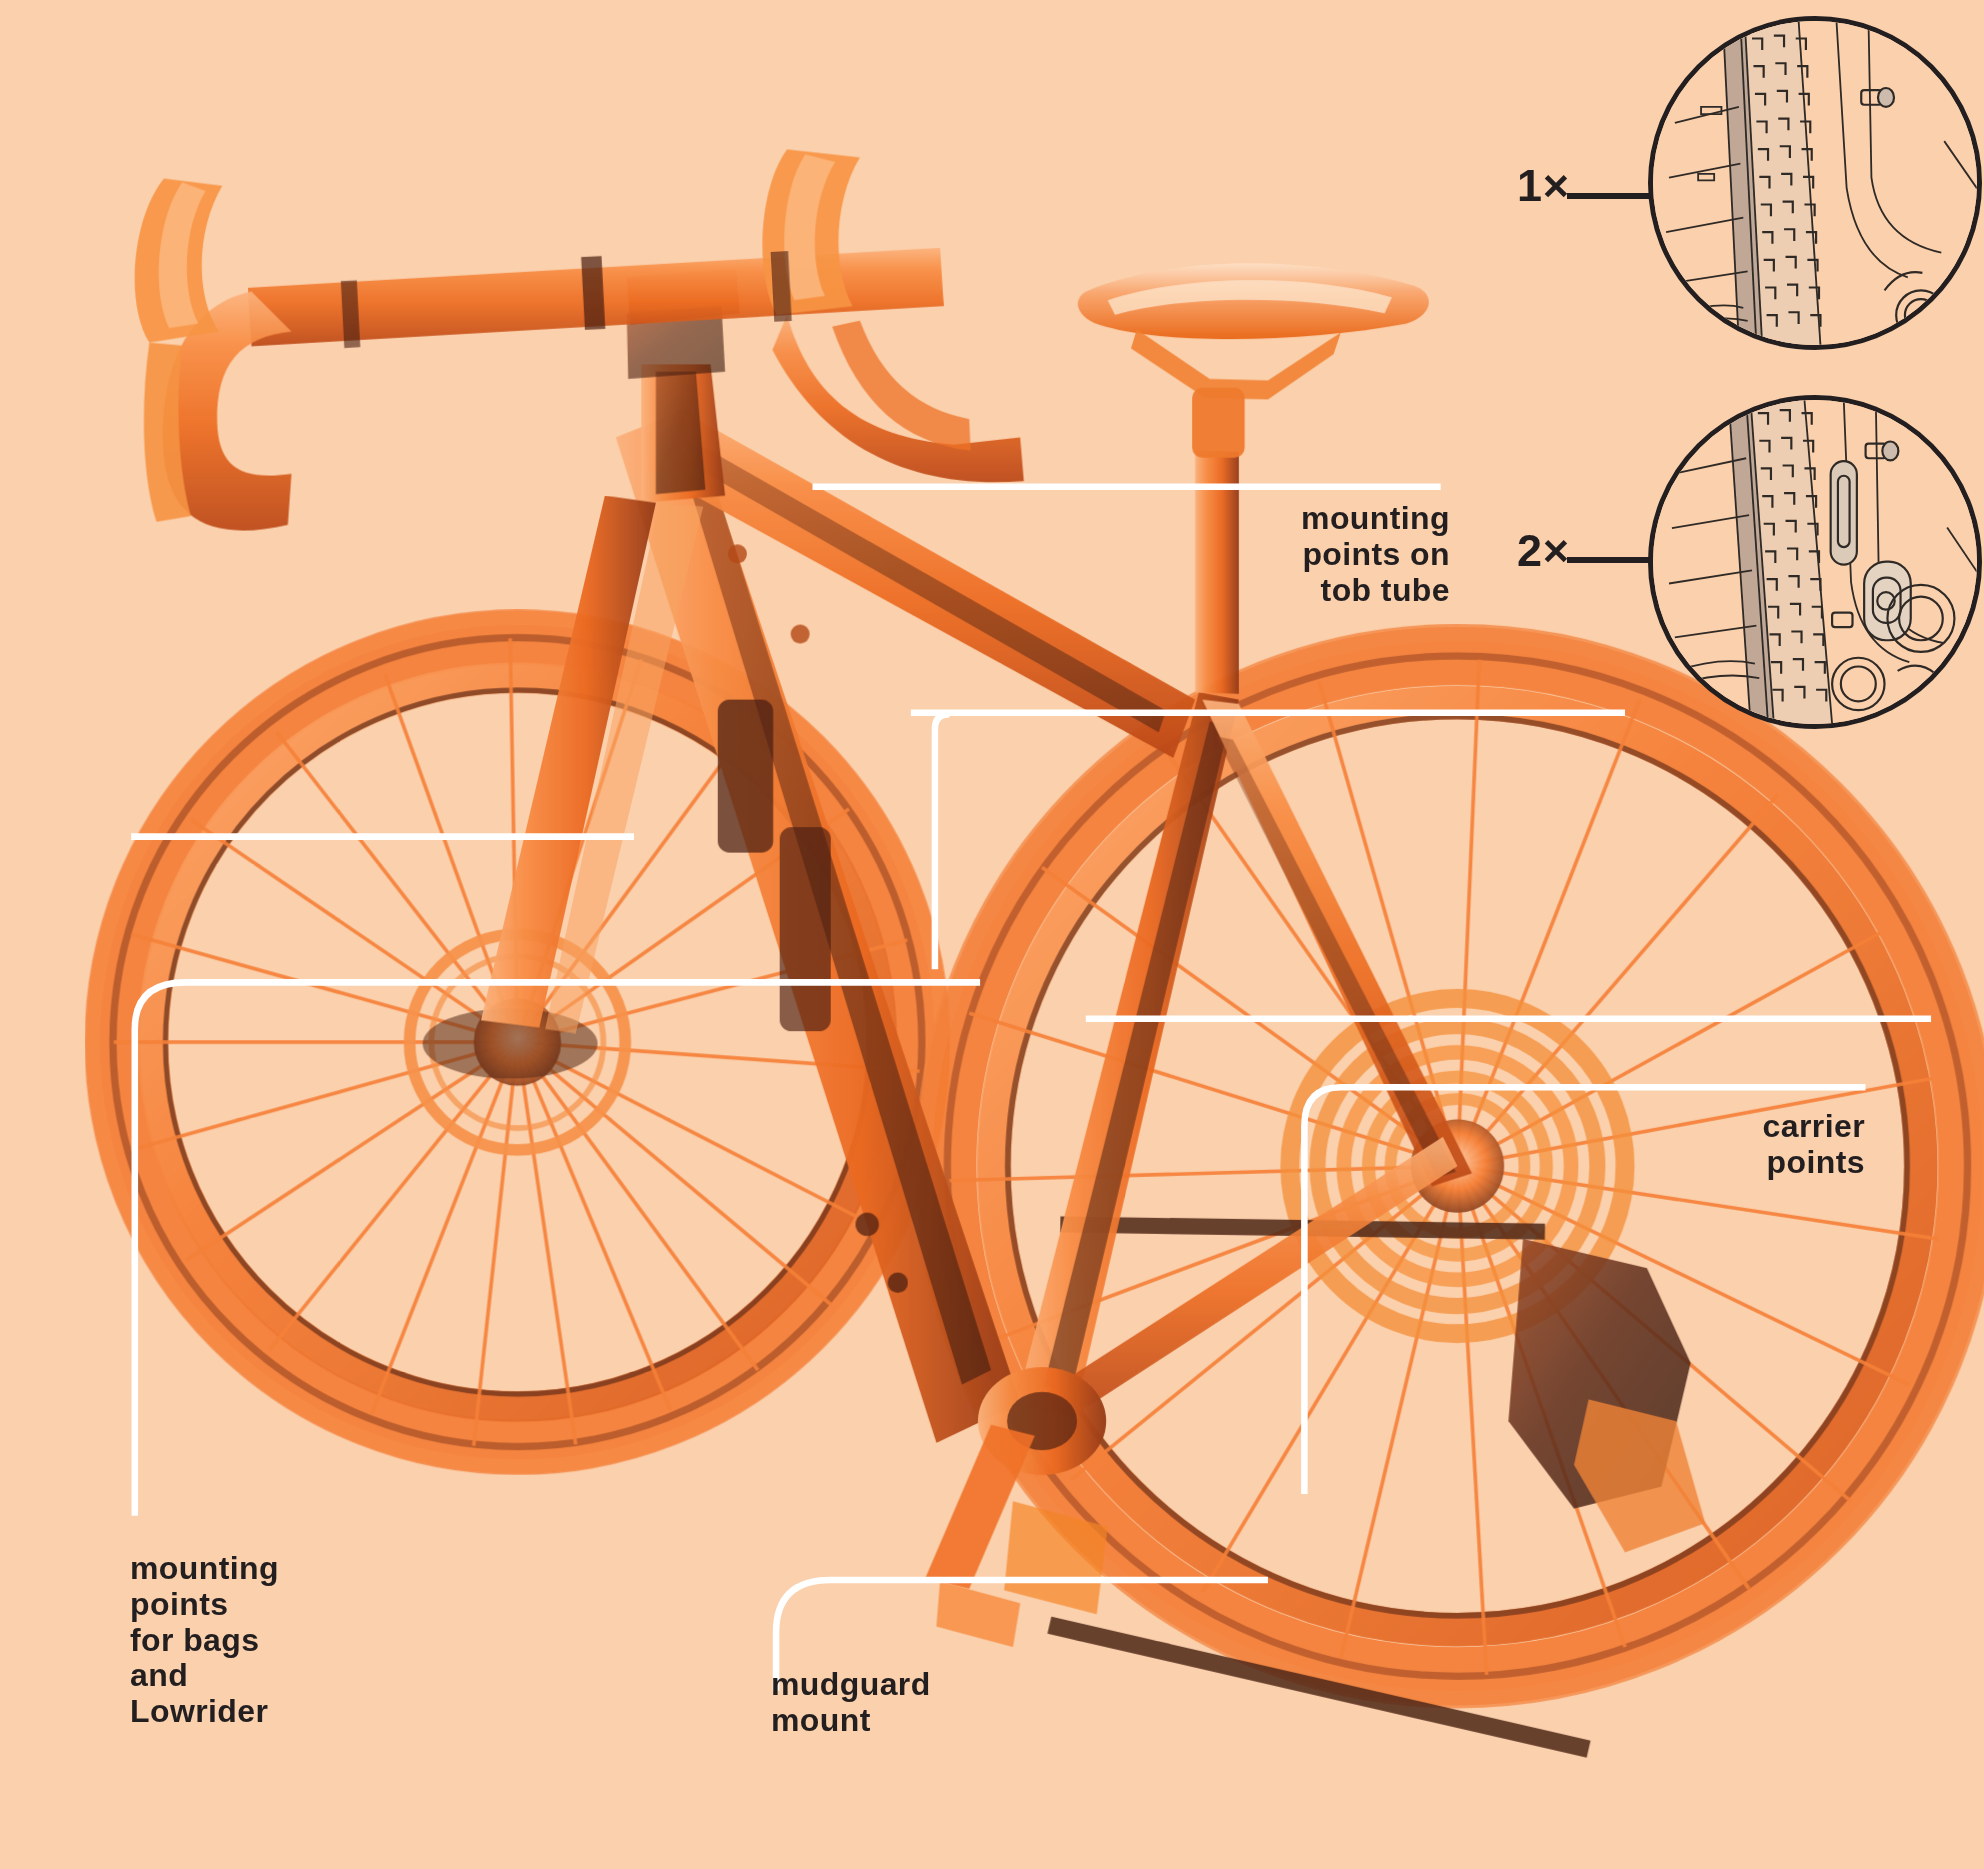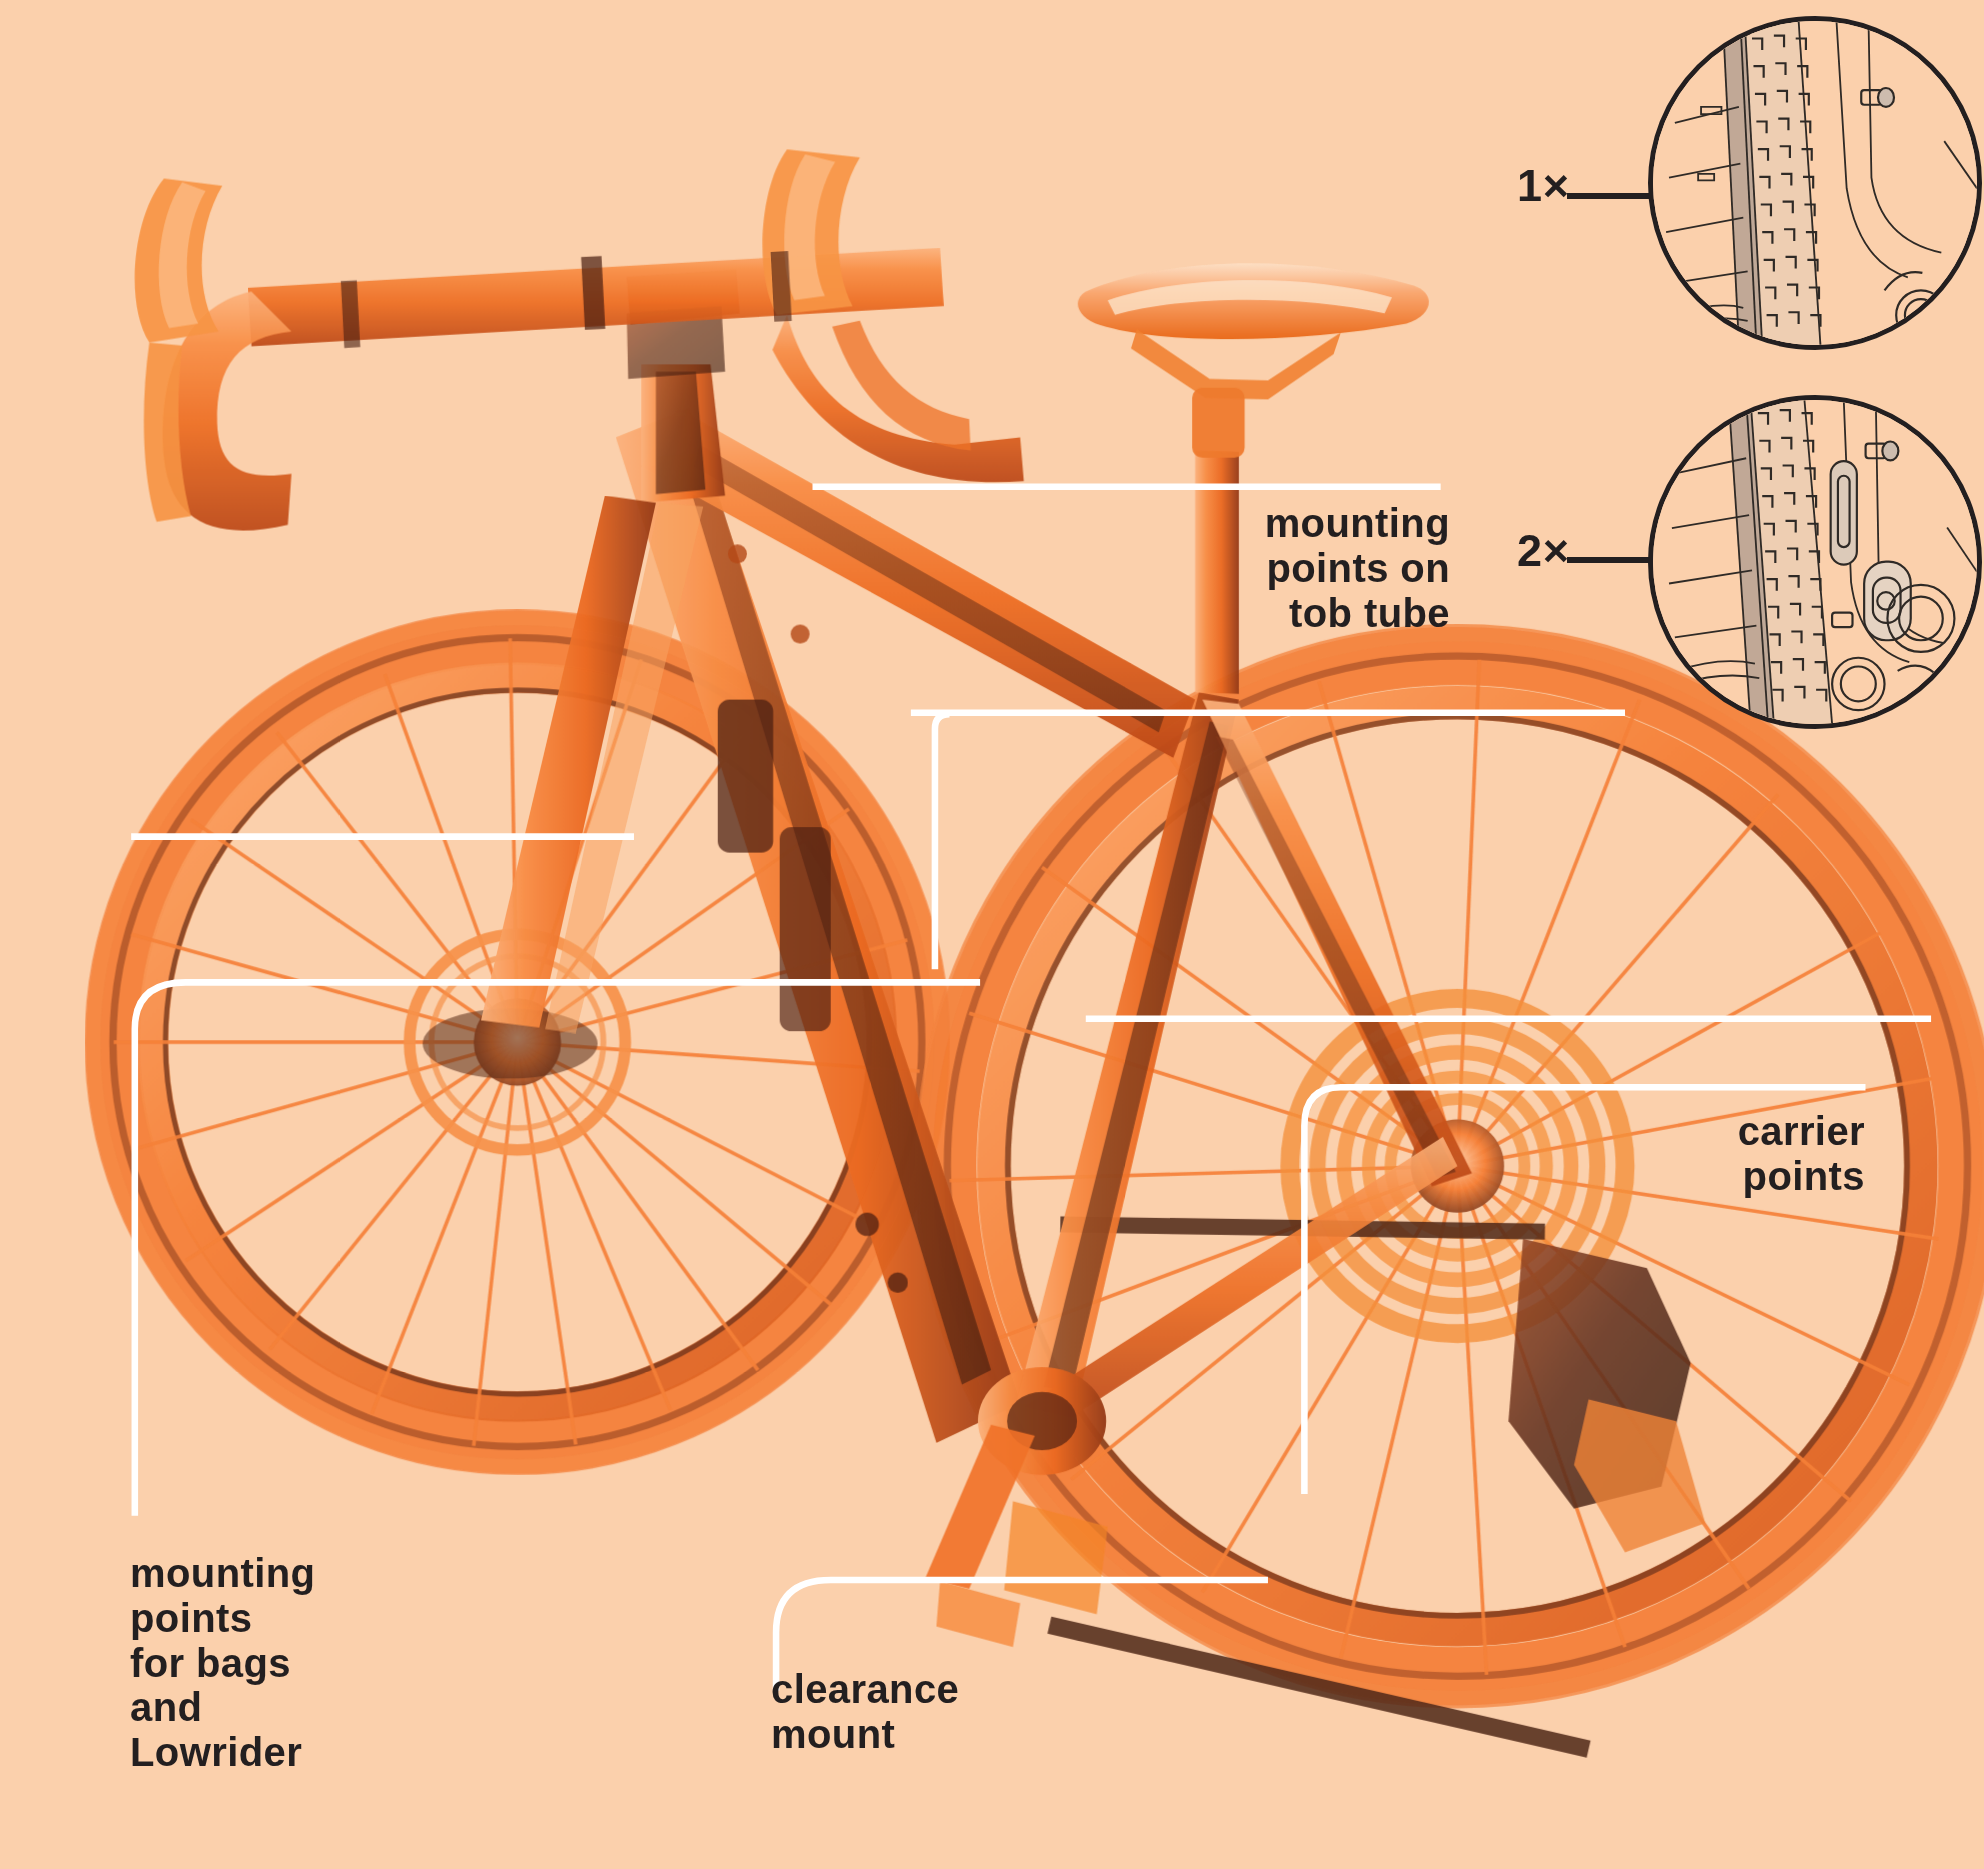--- a/index.html
+++ b/index.html
@@ -20,21 +20,21 @@
     inset: 0;
     width: 100%;
     height: 100%;
   }
   .callout {
     position: absolute;
     color: #231f20;
     font-weight: 700;
     letter-spacing: 0.4px;
     line-height: 1.12;
-    font-size: 40px;
+    font-size: 32px;
     white-space: pre-line;
   }
   .leader-layer {
     position: absolute;
     inset: 0;
     width: 100%;
     height: 100%;
     pointer-events: none;
   }
   .detail-circle {
@@ -306,21 +306,21 @@
 
   <div class="callout txt-right" style="left:1530px; top:1109px; width:335px;">carrier
 points</div>
 
   <div class="callout txt-left" style="left:130px; top:1551px; width:240px;">mounting
 points
 for bags
 and
 Lowrider</div>
 
-  <div class="callout txt-left" style="left:771px; top:1667px; width:240px;">clearance
+  <div class="callout txt-left" style="left:771px; top:1667px; width:240px;">mudguard
 mount</div>
 
   <div class="detail-label" style="left:1517px; top:160px;">1×</div>
   <div class="detail-leader" style="left:1567px; top:193px; width:89px;"></div>
 
   <div class="detail-circle" style="left:1648px; top:16px; width:324px; height:324px;">
     <svg viewBox="0 0 445 445" width="324" height="324">
       <rect x="0" y="0" width="445" height="445" fill="#fbd0ac"></rect>
 
       <path d="M120 0 L200 0 L230 445 L142 445 Z" fill="#e9cdb4" opacity="0.75"></path>

